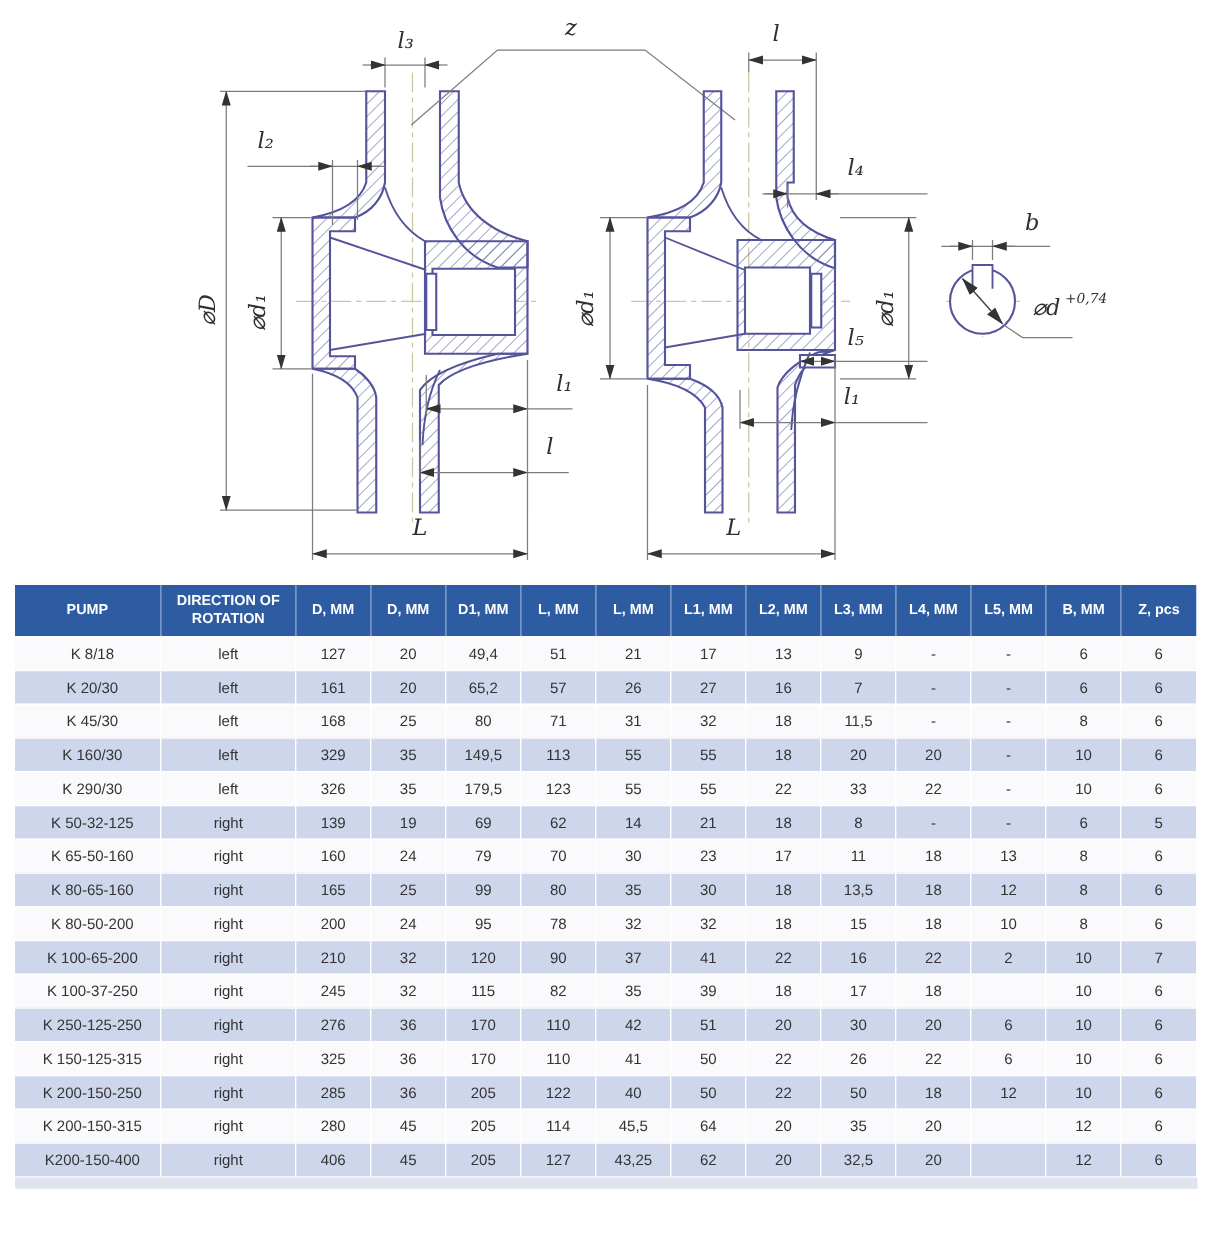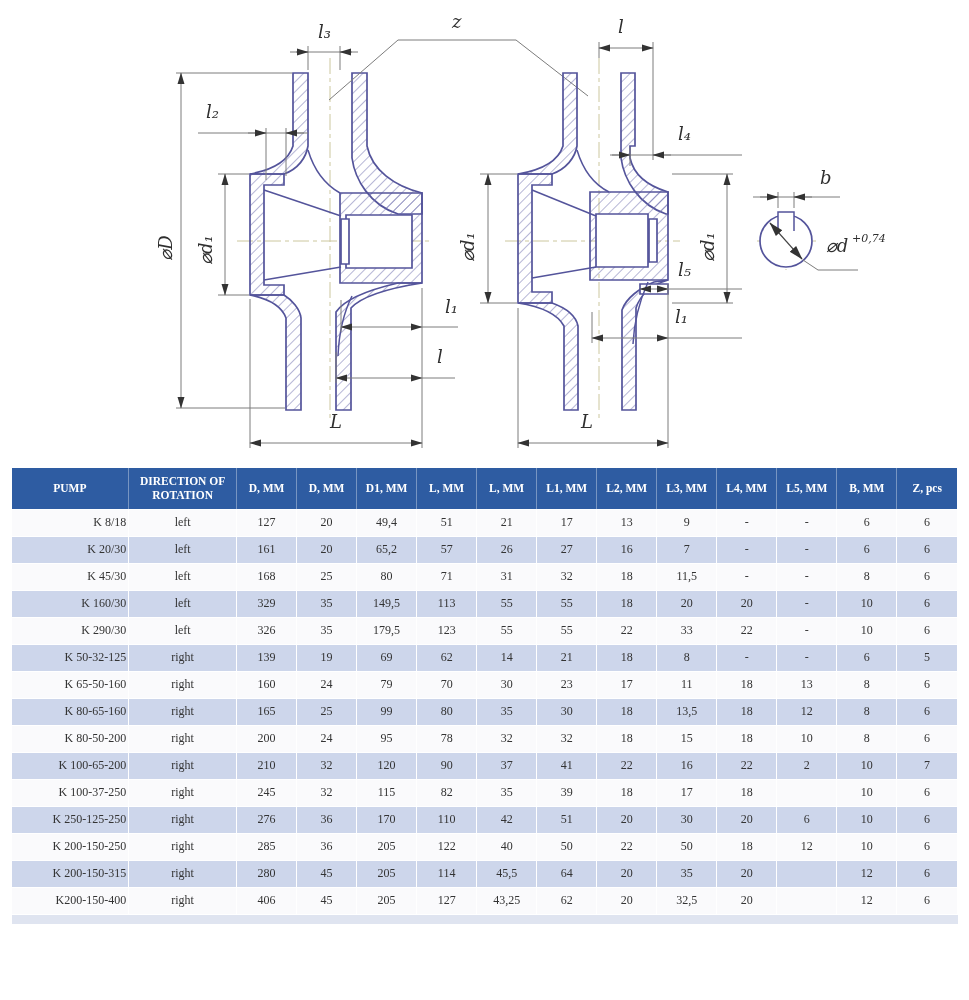--- a/index.html
+++ b/index.html
@@ -9,25 +9,25 @@
   .hatched{fill:url(#hatch);stroke:var(--line,#54549b);stroke-width:1.7;}
   .white-fill{fill:#ffffff;stroke:var(--line,#54549b);stroke-width:1.7;}
   .body-ln{fill:none;stroke:var(--line,#54549b);stroke-width:1.5;}
   .dim{fill:none;stroke:var(--dim,#7c7c7c);stroke-width:1;}
   .dim-dark{fill:none;stroke:#444;stroke-width:1.2;}
   .cl{fill:none;stroke:var(--centerline,#ccc79e);stroke-width:1;stroke-dasharray:16 4 4 4;}
   .lbl{font:italic 18px "DejaVu Serif",serif;fill:#2f2f2f;}
   .lbl-sup{font:italic 11px "DejaVu Serif",serif;fill:#2f2f2f;}
   
   .tbl-wrap{width:946px;margin:6px auto 0;}
-  table.spec{width:100%;border-collapse:collapse;table-layout:fixed;font-family:Liberation Serif, serif;}
+  table.spec{width:100%;border-collapse:collapse;table-layout:fixed;}
   table.spec th{background:var(--header-bg,#2e5ca2);color:#fff;font-weight:bold;font-size:11.5px;line-height:1.25;padding:6px 2px;text-align:center;border-right:1px solid rgba(255,255,255,0.35);vertical-align:middle;}
   table.spec th:last-child{border-right:none;}
   table.spec td{font-size:12px;color:#333;text-align:center;padding:5.5px 2px;border-right:1px solid #fff;border-top:1px solid #fff;height:15px;}
-  table.spec td:first-child{text-align:right;padding-left:10px;}
+  table.spec td:first-child{text-align:center;padding-left:10px;}
   table.spec tbody tr:nth-child(odd) td{background:#fafafc;}
   table.spec tbody tr:nth-child(even) td{background:var(--row-alt,#cdd6eb);}
   .footer-strip{height:9px;background:#dfe4f0;margin-top:1px;}
 </style>
 </head>
 <body>
 
 <div class="page" style="--header-bg: #2e5ca2; --row-alt: #cdd6eb; --line: #54549b; --dim: #7c7c7c; --centerline: #ccc79e;">
 
   <div class="drawing-wrap">
@@ -384,20 +384,36 @@
             <td>42</td>
             <td>51</td>
             <td>20</td>
             <td>30</td>
             <td>20</td>
             <td>6</td>
             <td>10</td>
             <td>6</td>
           </tr>
           <tr>
+            <td>K 150-125-315</td>
+            <td>right</td>
+            <td>325</td>
+            <td>36</td>
+            <td>170</td>
+            <td>110</td>
+            <td>41</td>
+            <td>50</td>
+            <td>22</td>
+            <td>26</td>
+            <td>22</td>
+            <td>6</td>
+            <td>10</td>
+            <td>6</td>
+          </tr>
+          <tr>
             <td>K 200-150-250</td>
             <td>right</td>
             <td>285</td>
             <td>36</td>
             <td>205</td>
             <td>122</td>
             <td>40</td>
             <td>50</td>
             <td>22</td>
             <td>50</td>

